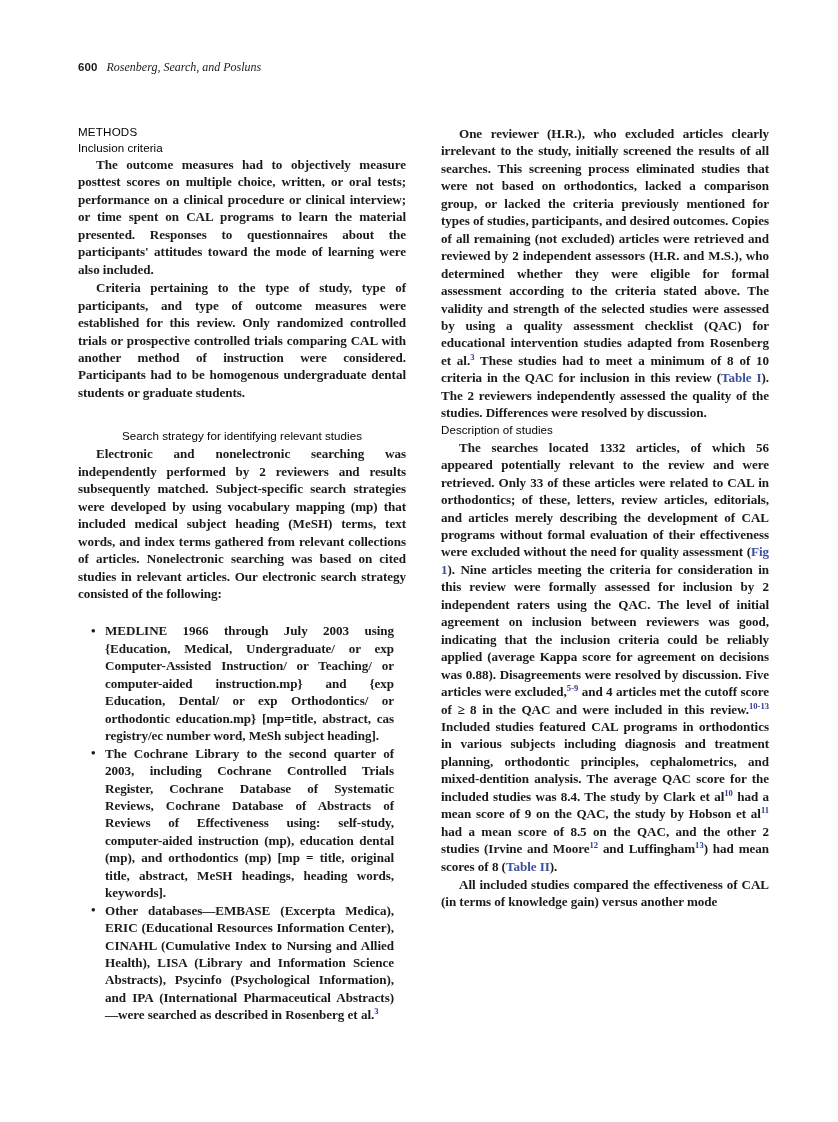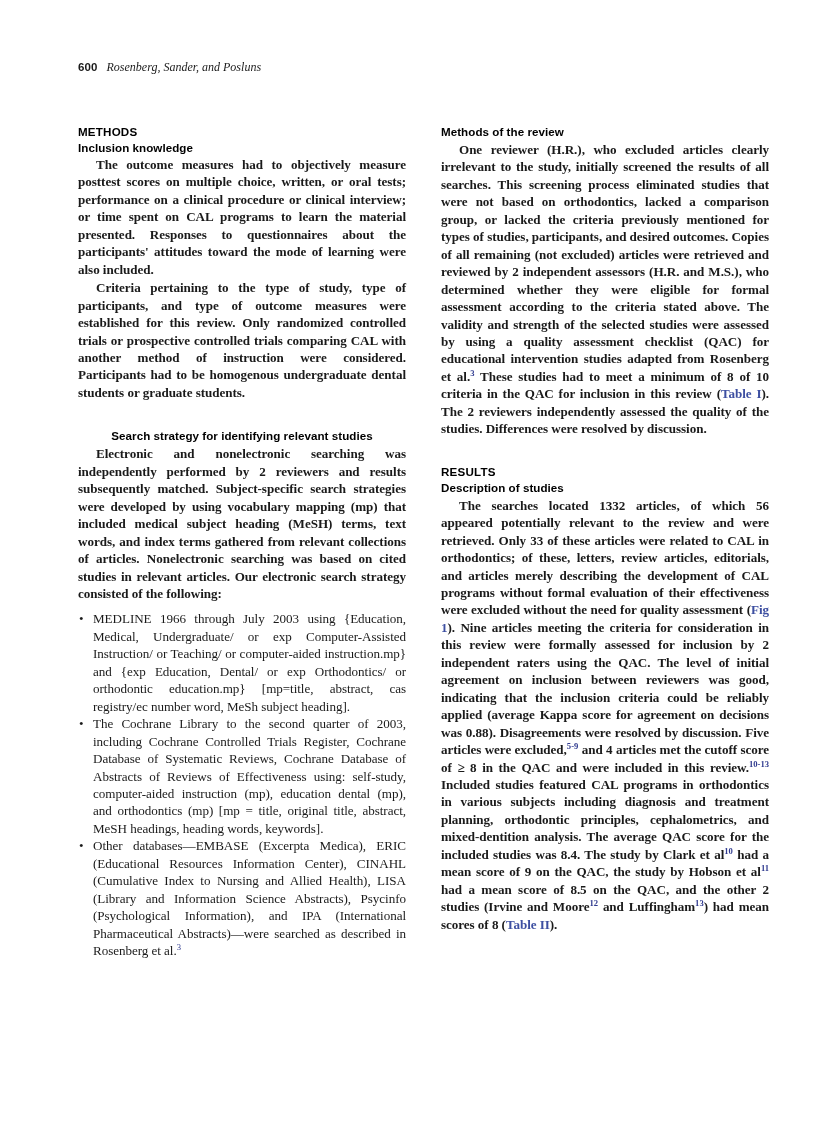--- a/index.html
+++ b/index.html
@@ -72,21 +72,21 @@
   }
   .col {
     width: 328px;
     box-sizing: border-box;
   }
 
   
   h2.sec-head,
   h3.sub-head {
     font-family: "Liberation Sans", "DejaVu Sans", sans-serif;
-    font-weight: bold;
+    font-weight: normal;
     color: #000;
     margin: 0;
     padding: 0;
   }
   h2.sec-head {
     font-size: 11.6px;
     line-height: 16px;
     letter-spacing: 0.2px;
     text-transform: none;
   }
@@ -113,23 +113,24 @@
     hyphens: none;
     letter-spacing: -0.05px;
     font-weight: bold;
   }
   p.body-par.first-after-head {
     margin-top: 1px;
   }
 
   
   ul.bullets {
-    margin: 0;
+    margin: 12px;
     padding: 0;
     list-style: none;
+    font-weight: bold;
   }
   ul.bullets li {
     position: relative;
     padding-left: 15px;
     font-size: 13.1px;
     line-height: 17.45px;
     text-align: justify;
     letter-spacing: -0.05px;
     margin-top: 0;
   }
@@ -154,59 +155,58 @@
     text-decoration: none;
   }
 </style>
 </head>
 <body>
 
 <div class="page">
 
   <div class="running-head">
     <div class="rh-left">
-      <span class="rh-folio">600</span><span class="rh-authors">Rosenberg, Sander, and Posluns</span>
+      <span class="rh-folio">600</span><span class="rh-authors">Rosenberg, Search, and Posluns</span>
     </div>
     <div class="rh-right">
     </div>
   </div>
 
   <div class="columns">
 
     <div class="col">
 
       <h2 class="sec-head">METHODS</h2>
-      <h3 class="sub-head">Inclusion knowledge</h3>
+      <h3 class="sub-head">Inclusion criteria</h3>
 
       <p class="body-par">The outcome measures had to objectively measure posttest scores on multiple choice, written, or oral tests; performance on a clinical procedure or clinical interview; or time spent on CAL programs to learn the material presented. Responses to questionnaires about the participants' attitudes toward the mode of learning were also included.</p>
       <p class="body-par first-after-head">Criteria pertaining to the type of study, type of participants, and type of outcome measures were established for this review. Only randomized controlled trials or prospective controlled trials comparing CAL with another method of instruction were considered. Participants had to be homogenous undergraduate dental students or graduate students.</p>
 
       <h3 class="sub-head spaced-top" style="margin-top:27px;text-align:center;">Search strategy for identifying relevant studies</h3>
 
       <p class="body-par first-after-head">Electronic and nonelectronic searching was independently performed by 2 reviewers and results subsequently matched. Subject-specific search strategies were developed by using vocabulary mapping (mp) that included medical subject heading (MeSH) terms, text words, and index terms gathered from relevant collections of articles. Nonelectronic searching was based on cited studies in relevant articles. Our electronic search strategy consisted of the following:</p>
 
       <div style="height:8px;"></div>
 
       <ul class="bullets">
         <li>MEDLINE 1966 through July 2003 using {Education, Medical, Undergraduate/ or exp Computer-Assisted Instruction/ or Teaching/ or computer-aided instruction.mp} and {exp Education, Dental/ or exp Orthodontics/ or orthodontic education.mp} [mp=title, abstract, cas registry/ec number word, MeSh subject heading].</li>
         <li>The Cochrane Library to the second quarter of 2003, including Cochrane Controlled Trials Register, Cochrane Database of Systematic Reviews, Cochrane Database of Abstracts of Reviews of Effectiveness using: self-study, computer-aided instruction (mp), education dental (mp), and orthodontics (mp) [mp = title, original title, abstract, MeSH headings, heading words, keywords].</li>
         <li><span>Other databases—EMBASE (Excerpta Medica), ERIC (Educational Resources Information Center), CINAHL (Cumulative Index to Nursing and Allied Health), LISA (Library and Information Science Abstracts), Psycinfo (Psychological Information), and IPA (International Pharmaceutical Abstracts)—were searched as described in Rosenberg et al.</span><sup class="ref">3</sup></li>
       </ul>
 
     </div>
 
     <div class="col">
 
-      <h3 class="sub-head">Methods of the review</h3>
 
       <p class="body-par first-after-head"><span>One reviewer (H.R.), who excluded articles clearly irrelevant to the study, initially screened the results of all searches. This screening process eliminated studies that were not based on orthodontics, lacked a comparison group, or lacked the criteria previously mentioned for types of studies, participants, and desired outcomes. Copies of all remaining (not excluded) articles were retrieved and reviewed by 2 independent assessors (H.R. and M.S.), who determined whether they were eligible for formal assessment according to the criteria stated above. The validity and strength of the selected studies were assessed by using a quality assessment checklist (QAC) for educational intervention studies adapted from Rosenberg et al.</span><sup class="ref">3</sup><span> These studies had to meet a minimum of 8 of 10 criteria in the QAC for inclusion in this review (</span><a class="xref" href="#">Table I</a><span>). The 2 reviewers independently assessed the quality of the studies. Differences were resolved by discussion.</span></p>
 
-      <h2 class="sec-head spaced-top">RESULTS</h2>
       <h3 class="sub-head">Description of studies</h3>
 
       <p class="body-par first-after-head"><span>The searches located 1332 articles, of which 56 appeared potentially relevant to the review and were retrieved. Only 33 of these articles were related to CAL in orthodontics; of these, letters, review articles, editorials, and articles merely describing the development of CAL programs without formal evaluation of their effectiveness were excluded without the need for quality assessment (</span><a class="xref" href="#">Fig 1</a><span>). Nine articles meeting the criteria for consideration in this review were formally assessed for inclusion by 2 independent raters using the QAC. The level of initial agreement on inclusion between reviewers was good, indicating that the inclusion criteria could be reliably applied (average Kappa score for agreement on decisions was 0.88). Disagreements were resolved by discussion. Five articles were excluded,</span><sup class="ref">5-9</sup><span> and 4 articles met the cutoff score of ≥ 8 in the QAC and were included in this review.</span><sup class="ref">10-13</sup><span> Included studies featured CAL programs in orthodontics in various subjects including diagnosis and treatment planning, orthodontic principles, cephalometrics, and mixed-dentition analysis. The average QAC score for the included studies was 8.4. The study by Clark et al</span><sup class="ref">10</sup><span> had a mean score of 9 on the QAC, the study by Hobson et al</span><sup class="ref">11</sup><span> had a mean score of 8.5 on the QAC, and the other 2 studies (Irvine and Moore</span><sup class="ref">12</sup><span> and Luffingham</span><sup class="ref">13</sup><span>) had mean scores of 8 (</span><a class="xref" href="#">Table II</a><span>).</span></p>
 
 
+      <p class="body-par first-after-head">All included studies compared the effectiveness of CAL (in terms of knowledge gain) versus another mode</p>
 
     </div>
 
   </div>
 </div>
 
 </body></html>

